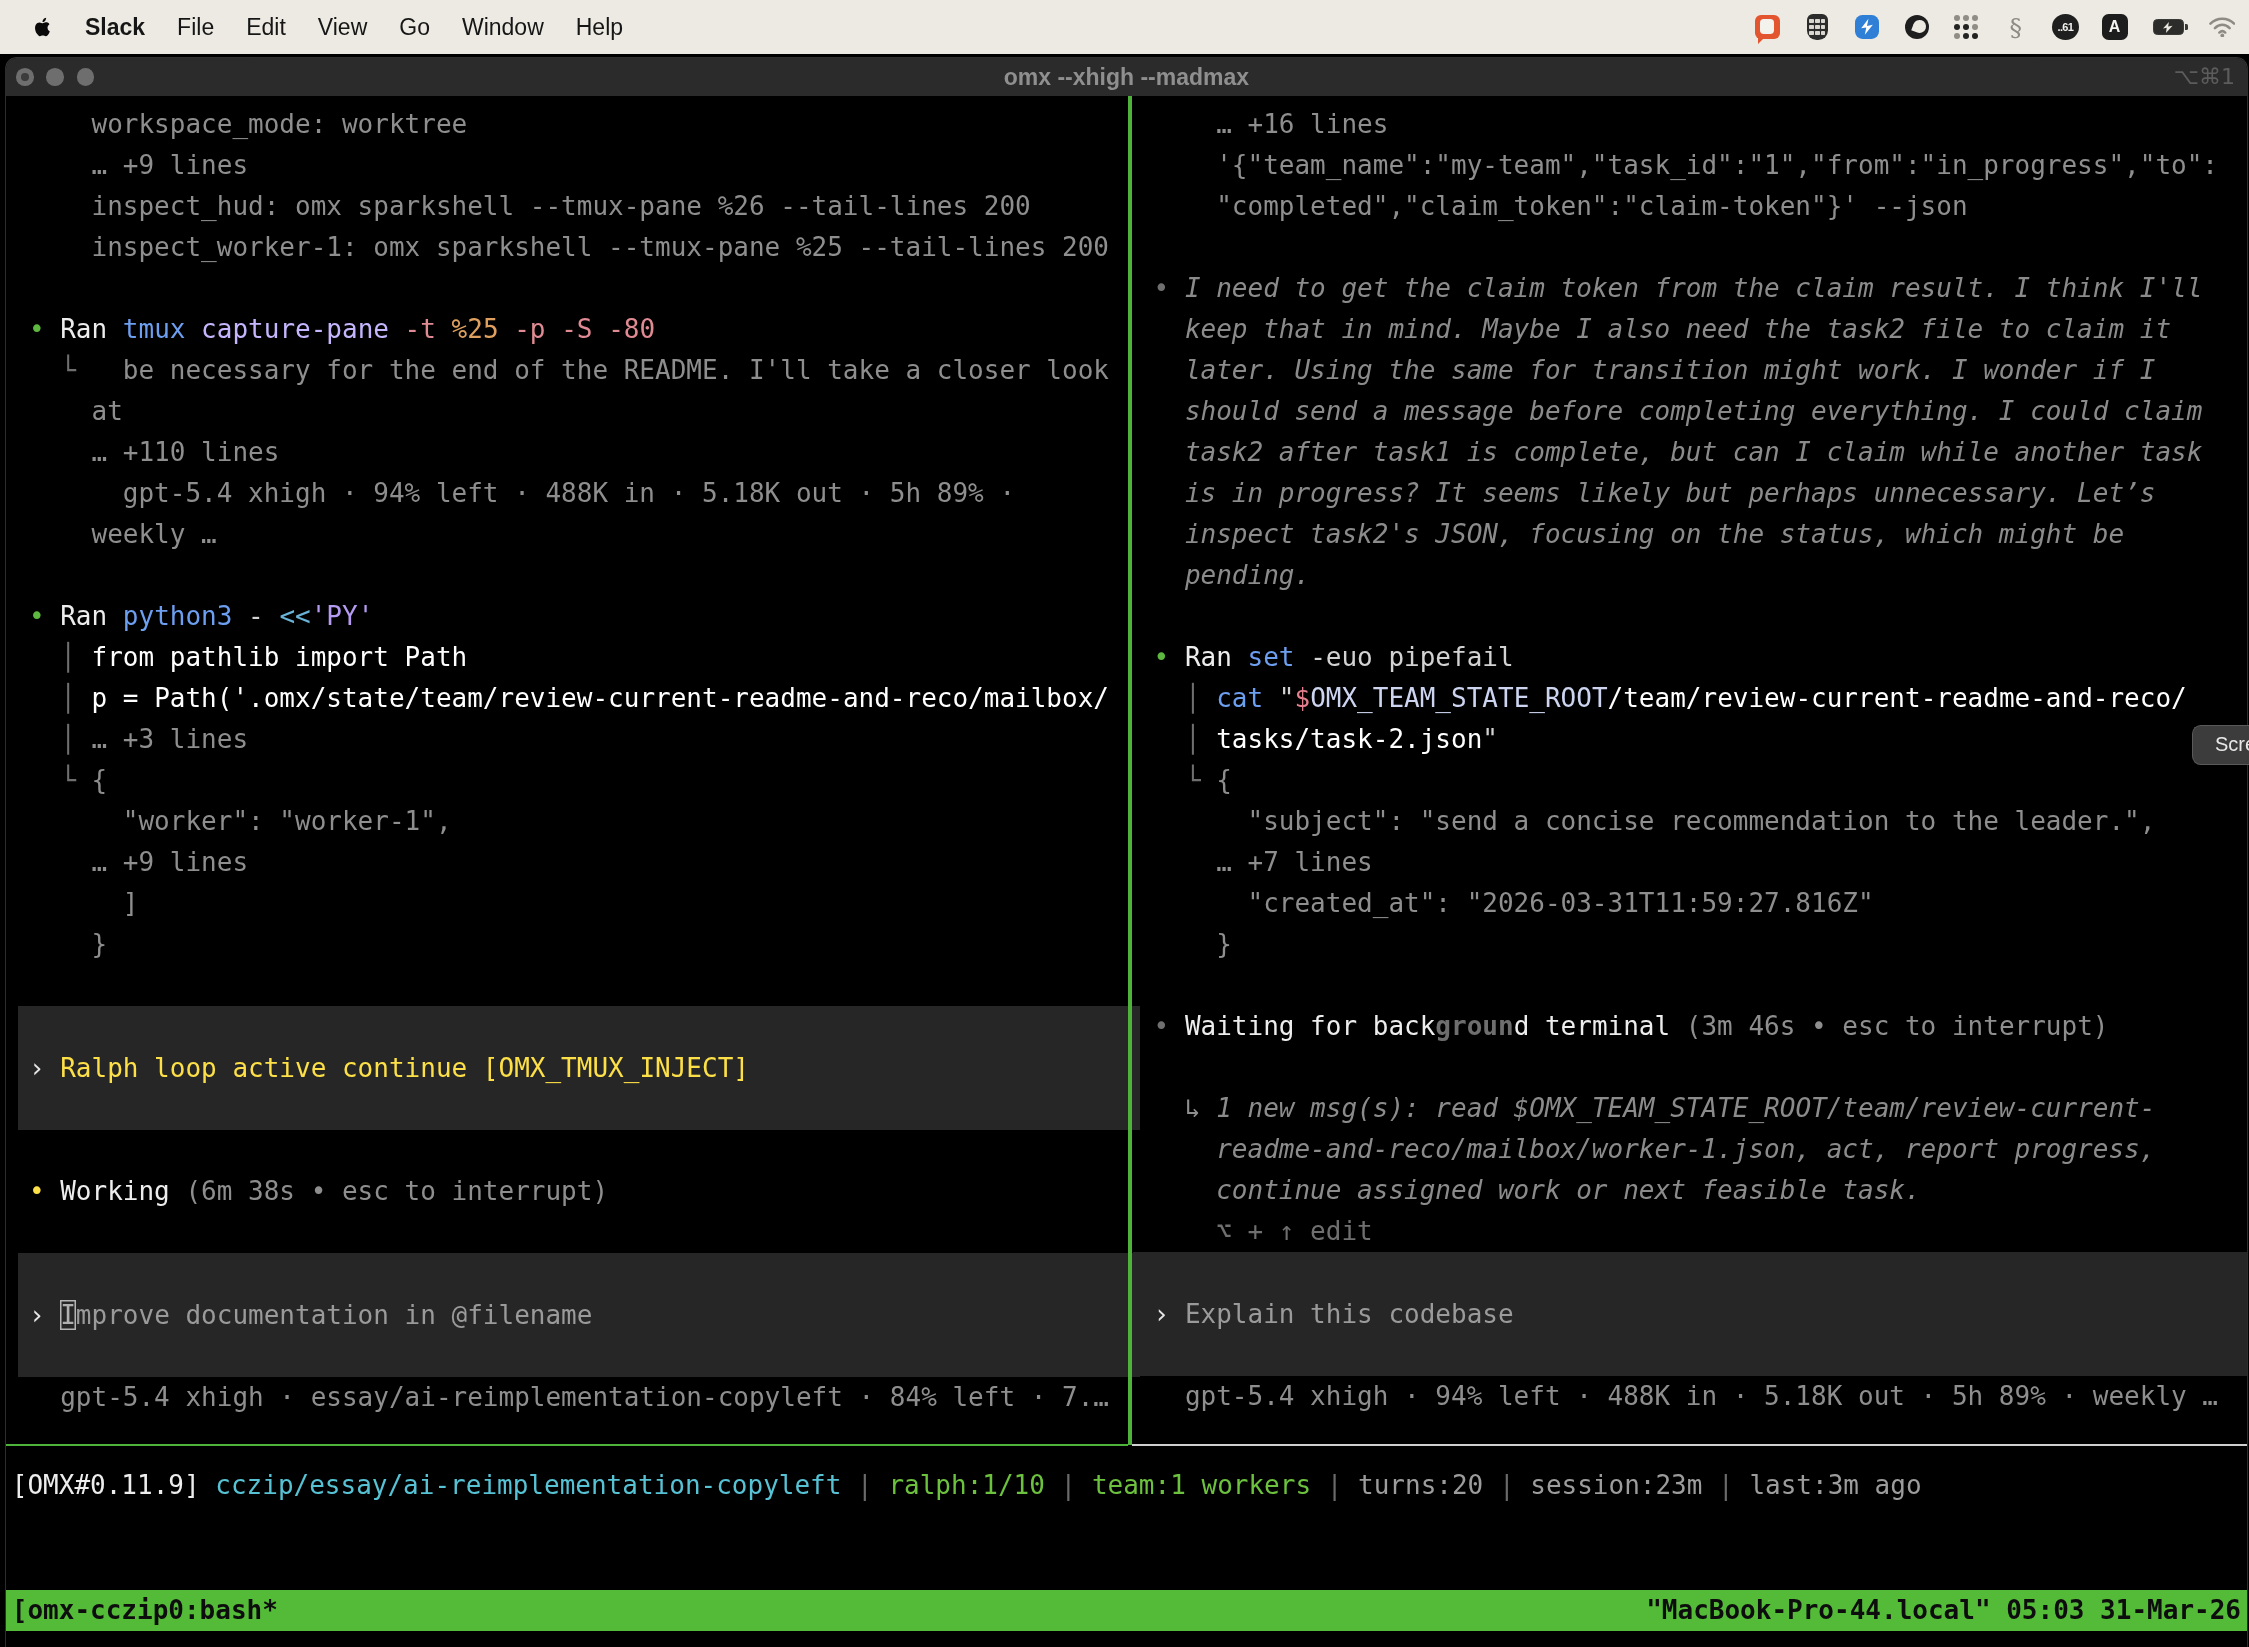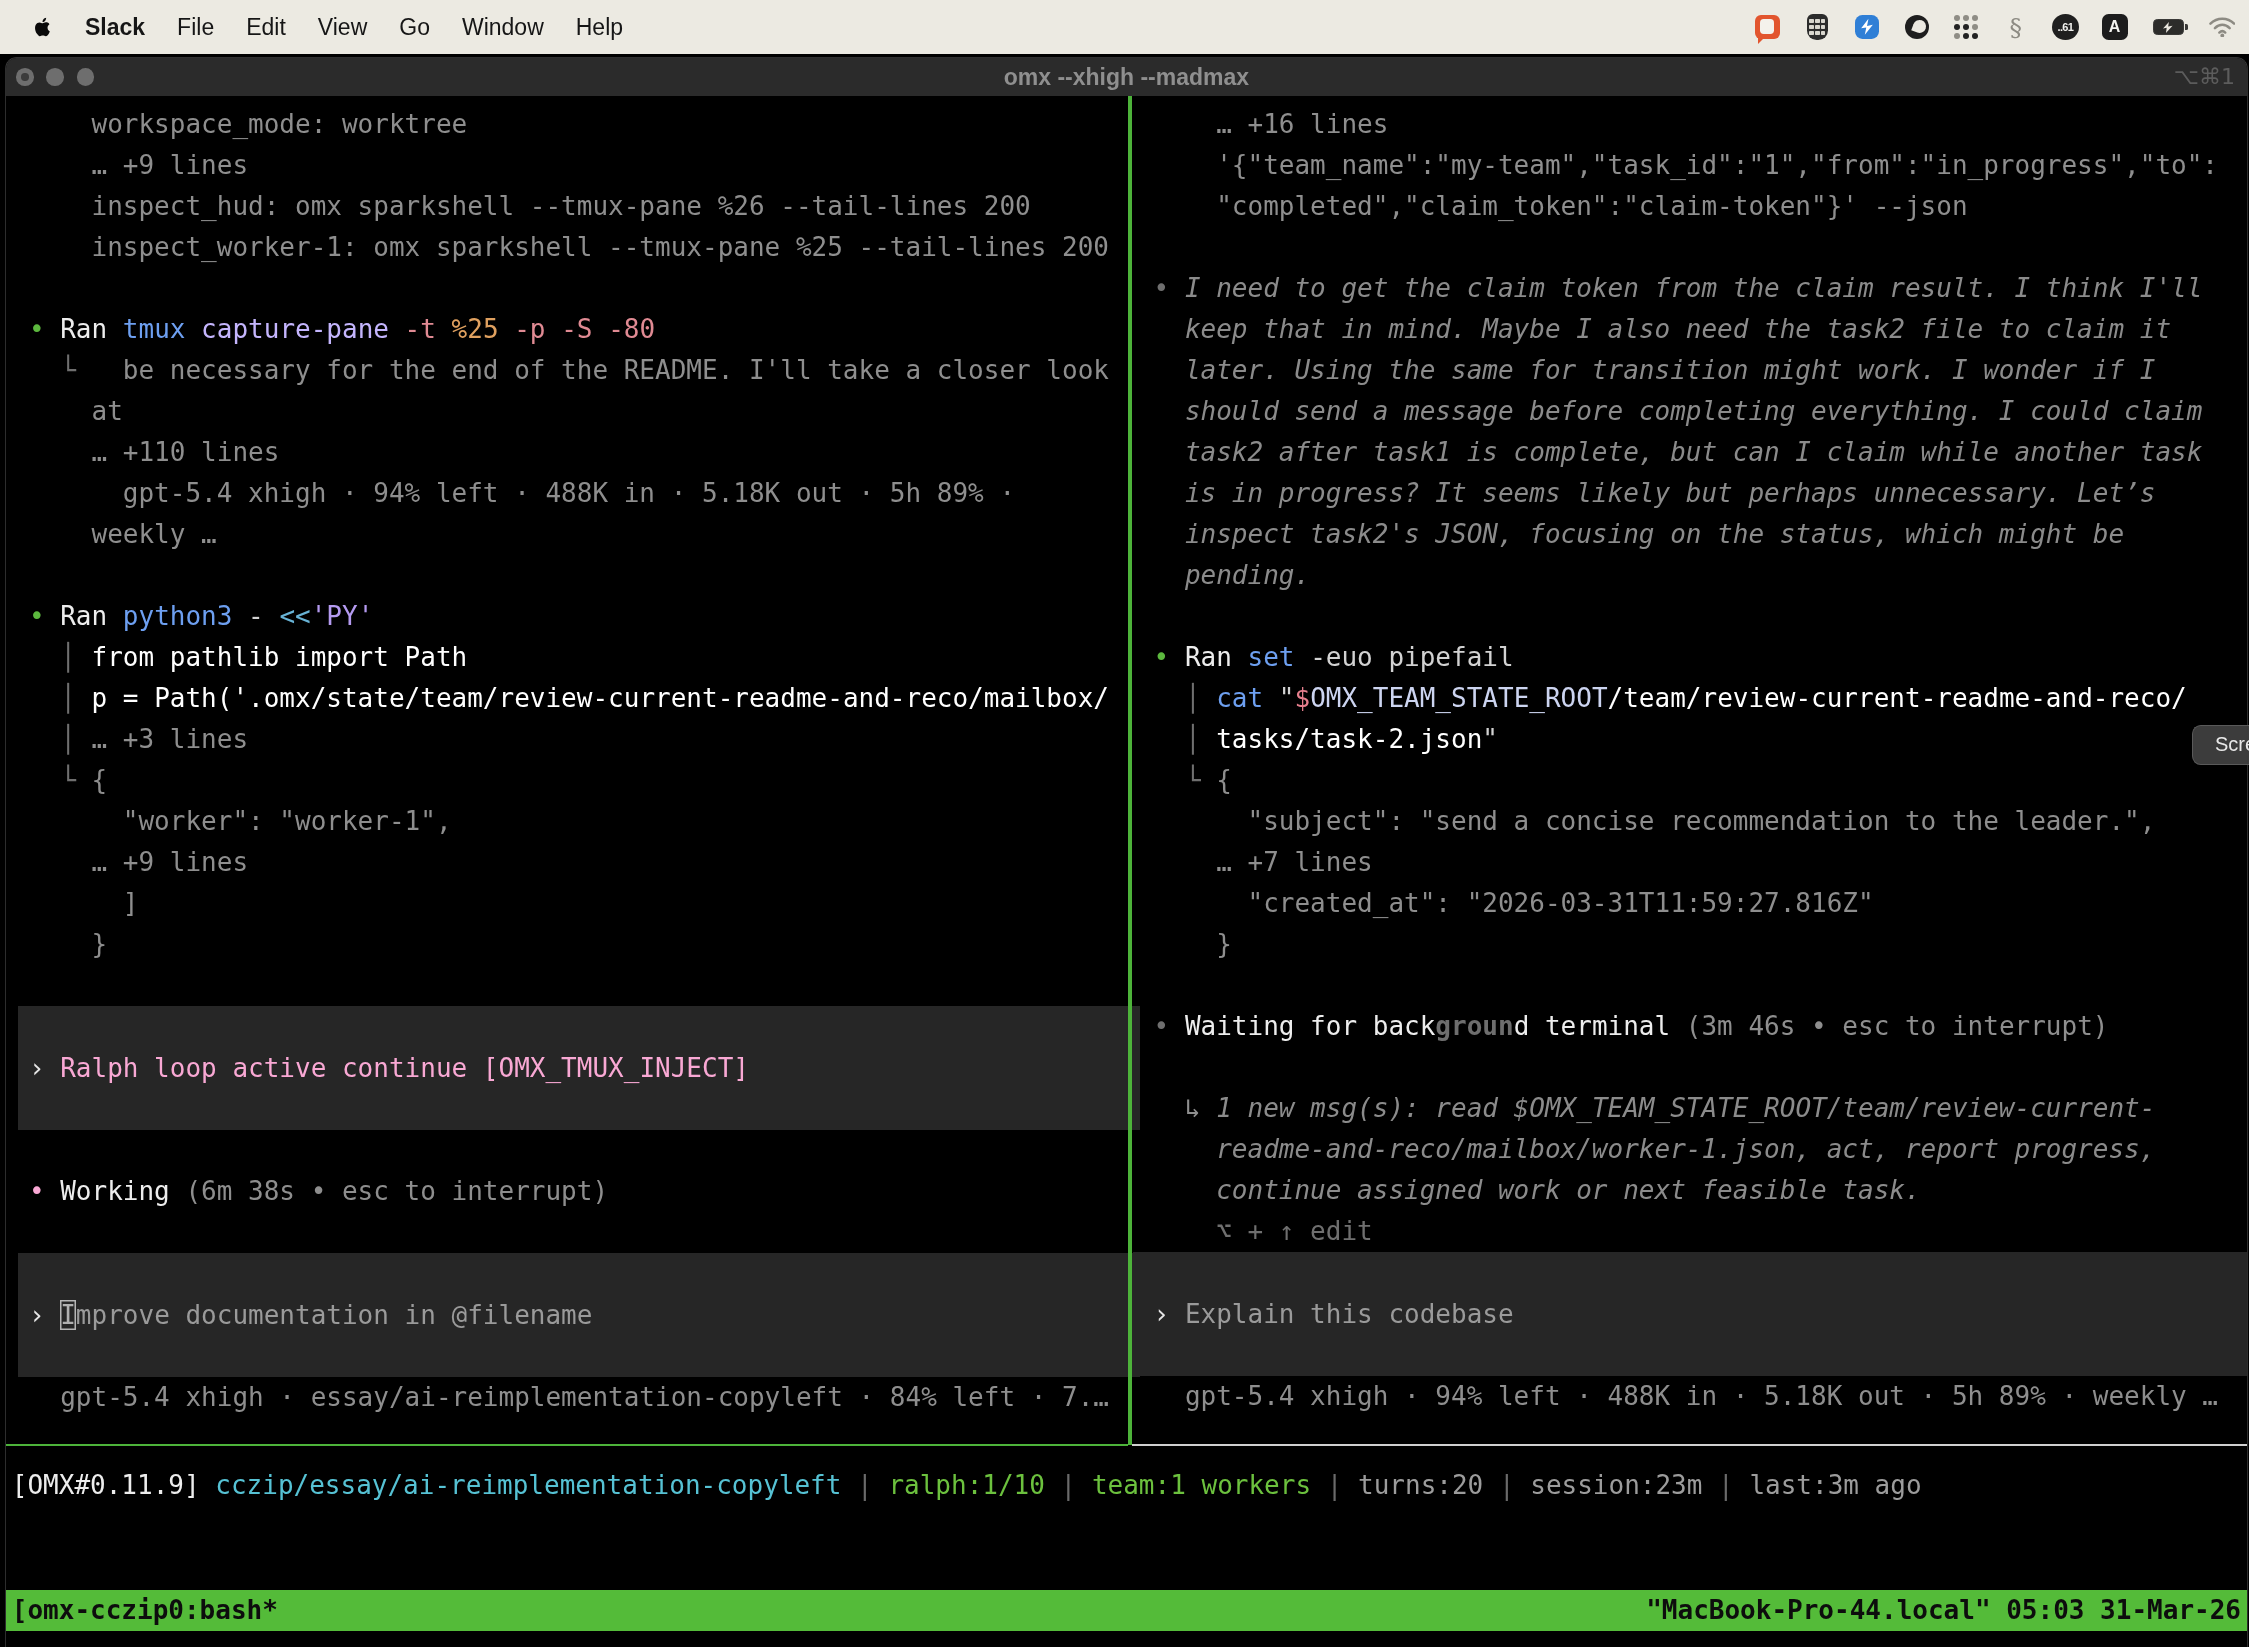--- a/index.html
+++ b/index.html
@@ -61,21 +61,21 @@
 
   .divider { position:absolute; left:1122px; top:38px; width:3.7px; height:1349px; background:#4db33a; }
   .pborder-l { position:absolute; left:0; top:1386px; width:1122px; height:2.2px; background:#4db33a; }
   .pborder-r { position:absolute; left:1126px; top:1386px; width:1115px; height:2.2px; background:#cfcfcf; }
 
   
   .g  { color:#8e8e8e; }             
   .g2 { color:#9c9c9c; }
   .dm { color:#6f6f6f; }             
   .lg { color:#d2d2d2; }             
-  .lgt{ color:#f9a8d4; }
+  .lgt{ color:#fde047; }
   .wt { color:#e6e6e6; }
   .bw { color:#ededed; font-weight:400; }
   .bd { color:#6e6e6e; font-weight:700; }
   .gb { color:#5cb83e; }             
   .bl { color:#6d9ff0; }             
   .lv { color:#c4b5fd;margin-top:15px; }             
   .lvl{ color:#ccd4f0; }
   .pk { color:#e08a93; }             
   .dl { color:#e57f8d; }             
   .or { color:#dfa05f;margin-top:23px; }             

